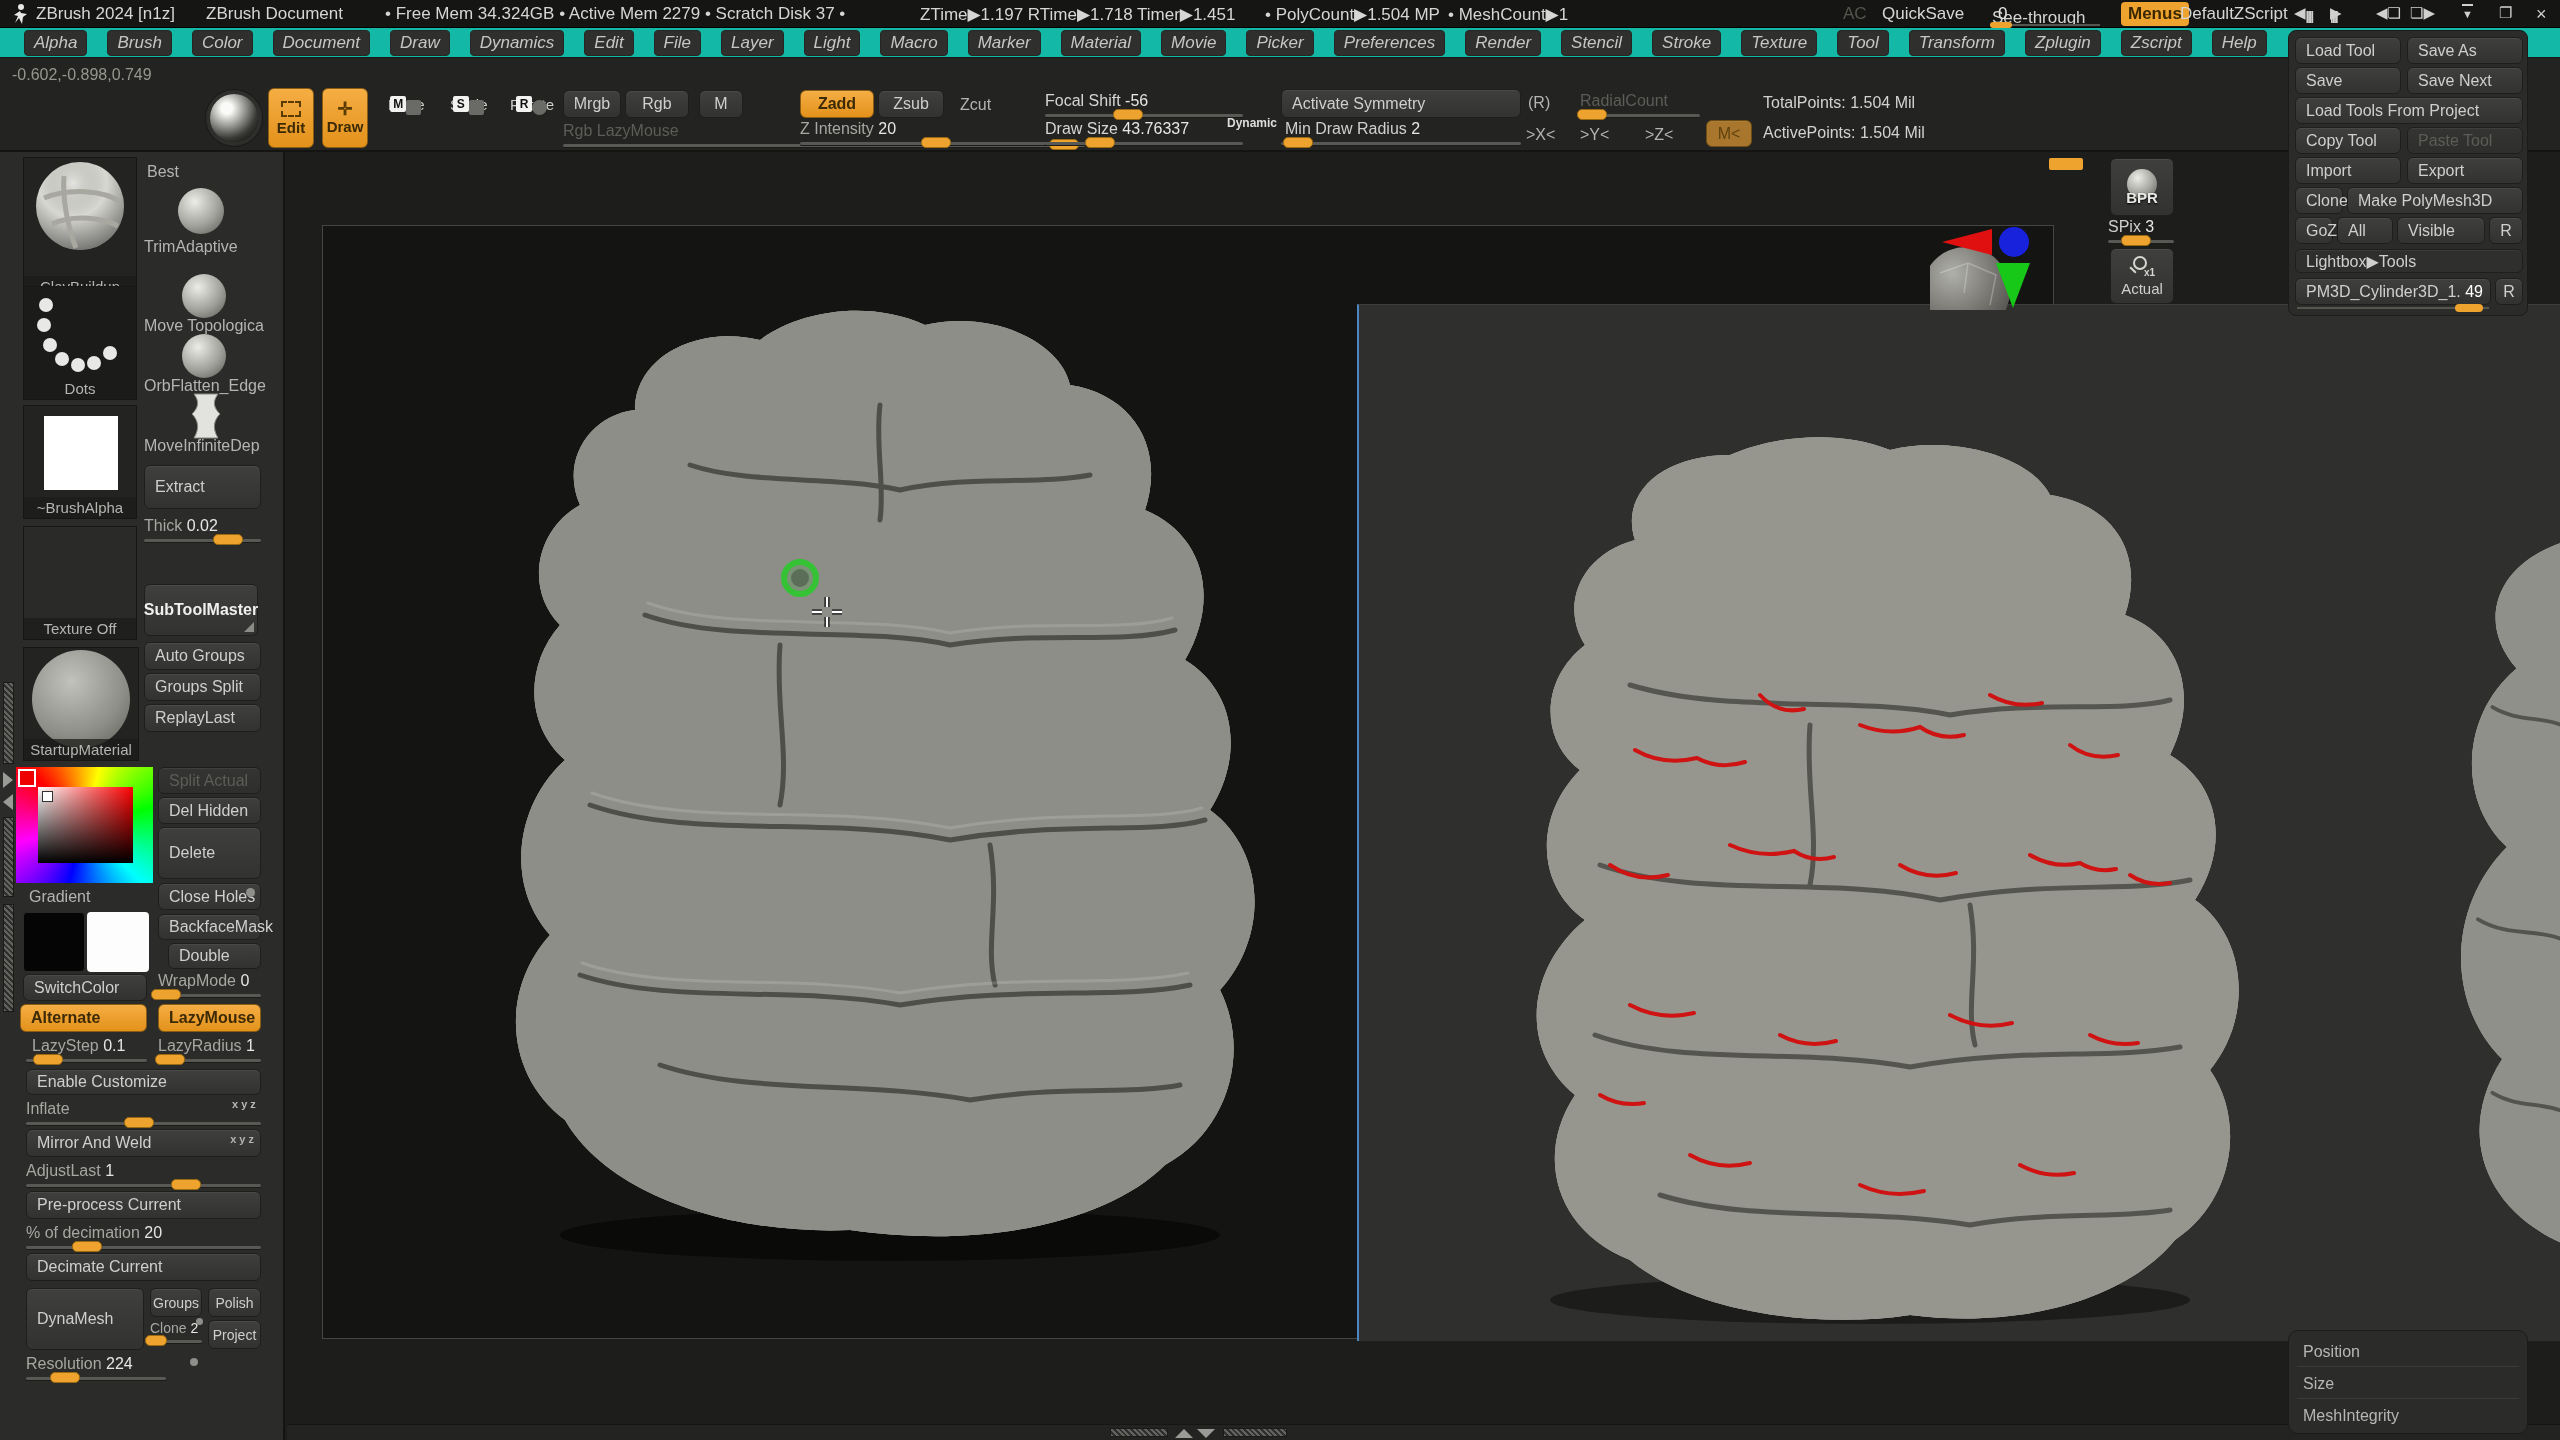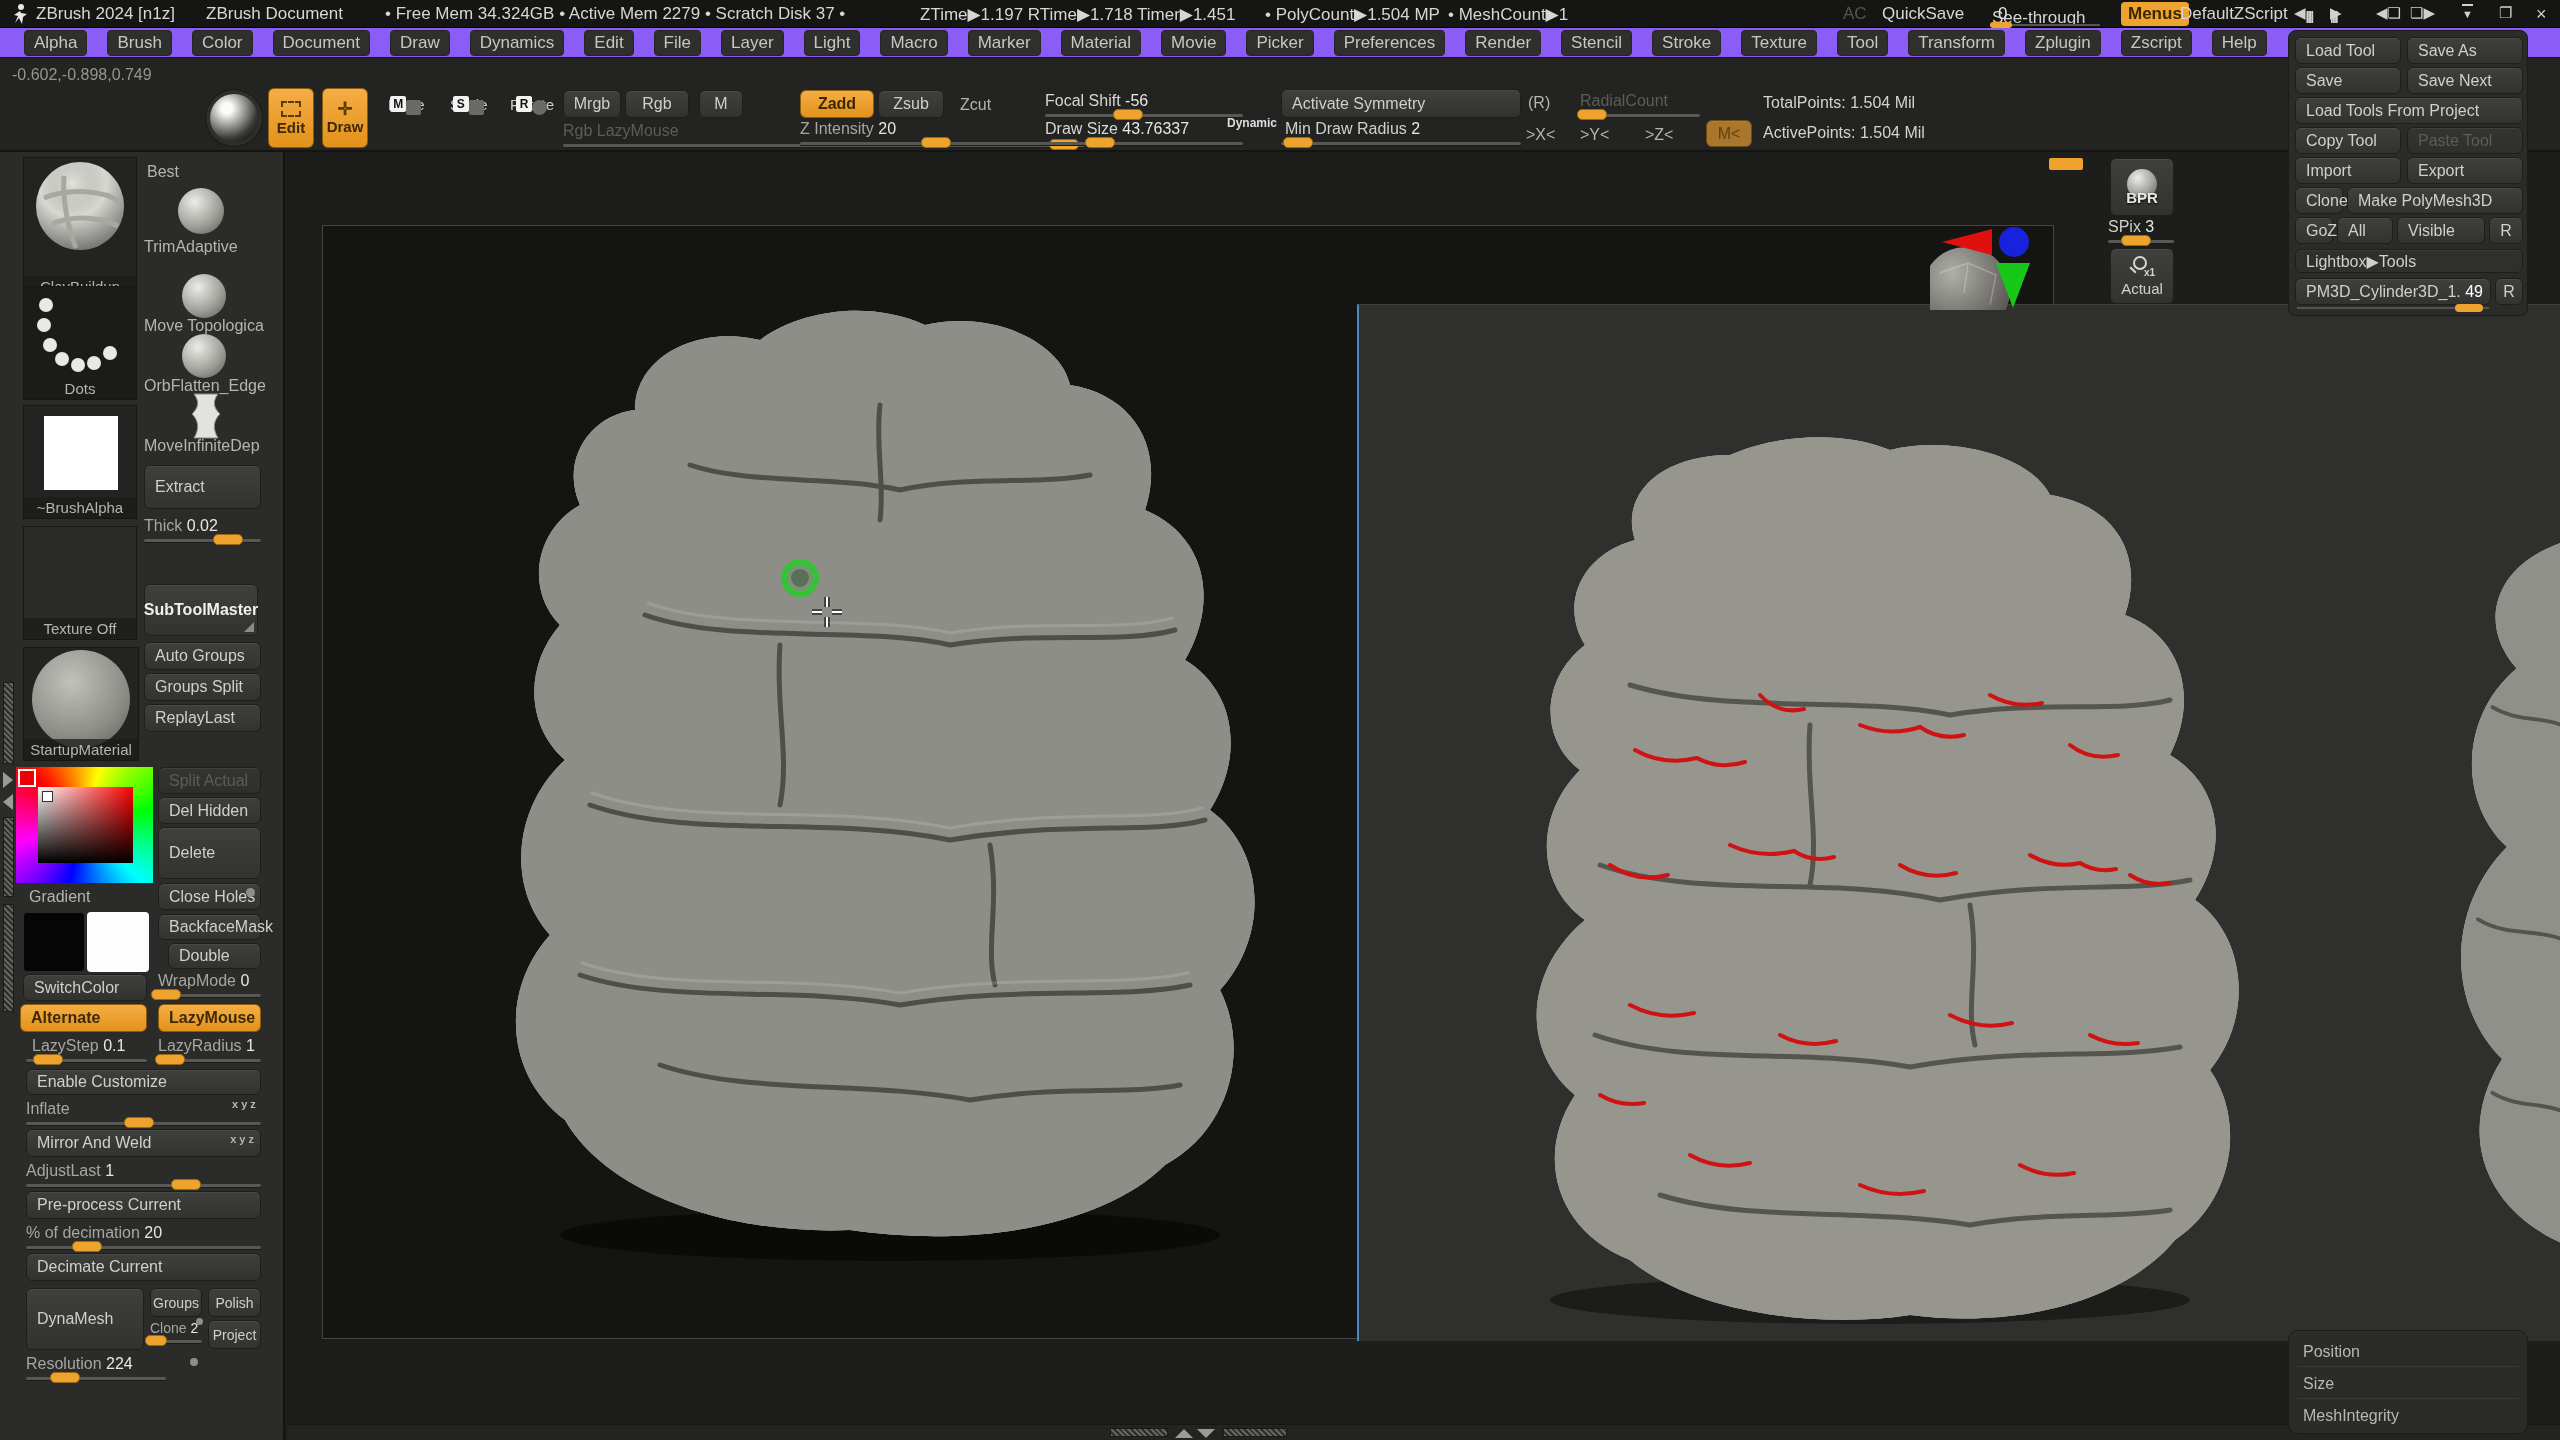--- a/index.html
+++ b/index.html
@@ -28,22 +28,22 @@
   .dither{background:repeating-linear-gradient(45deg,#62625e 0 2px,transparent 2px 4px),#2e2e2c;border:1px solid #1a1a18;}
   .dot{position:absolute;width:9px;height:9px;border-radius:50%;background:#8e8e8a;}
   .tri{width:0;height:0;position:absolute;}
   
   #titlebar{position:absolute;left:0;top:0;width:2560px;height:28px;background:#151513;border-bottom:1px solid #000;
             font-size:17px;color:#d6d6d4;}
   #titlebar span{position:absolute;top:4px;white-space:nowrap;}
   .winico{position:absolute;top:3px;color:#d0d0ce;font-size:15px;}
   .barsico{letter-spacing:-2px;font-weight:bold;font-size:13px;}
   
-  #menubar{position:absolute;left:0;top:28px;width:2560px;height:30px;background:#8b5cf6;display:flex;align-items:center;
-           padding-left:24px;gap:20px;border-bottom:1px solid #191917;}
+  #menubar{position:absolute;left:0;top:28px;width:2560px;height:30px;background:#14b8a6;display:flex;align-items:center;
+           padding-left:24px;gap:20px;border-bottom:1px solid #191917;font-style:italic;}
   .mi{background:#2f2f2d;border:1px solid #262624;border-radius:4px;padding:2px 9px;font-size:17px;color:#c6c6c4;}
   
   #toolbar{position:absolute;left:0;top:58px;width:2560px;height:94px;background:#232321;border-bottom:2px solid #141412;}
   .tool-big{flex-direction:column;gap:2px;font-size:15px;}
   .ghost{position:relative;width:22px;height:22px;}
   .ghost i{position:absolute;left:0;top:4px;width:15px;height:15px;background:#6a6a66;border-radius:2px;}
   .ghost b{position:absolute;right:0;top:0;width:16px;height:16px;background:#f2f2f0;color:#111;border-radius:2px;
            font-size:12px;display:flex;align-items:center;justify-content:center;}
   
   #lefttray{position:absolute;left:0;top:152px;width:285px;height:1288px;background:var(--panel);border-right:2px solid #141412;}

